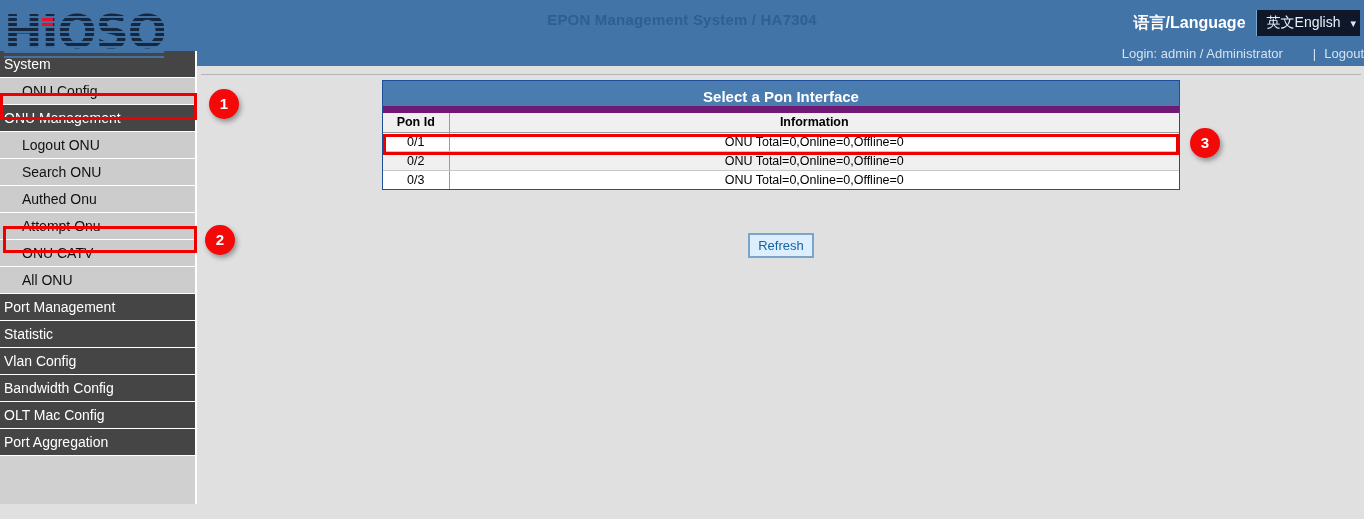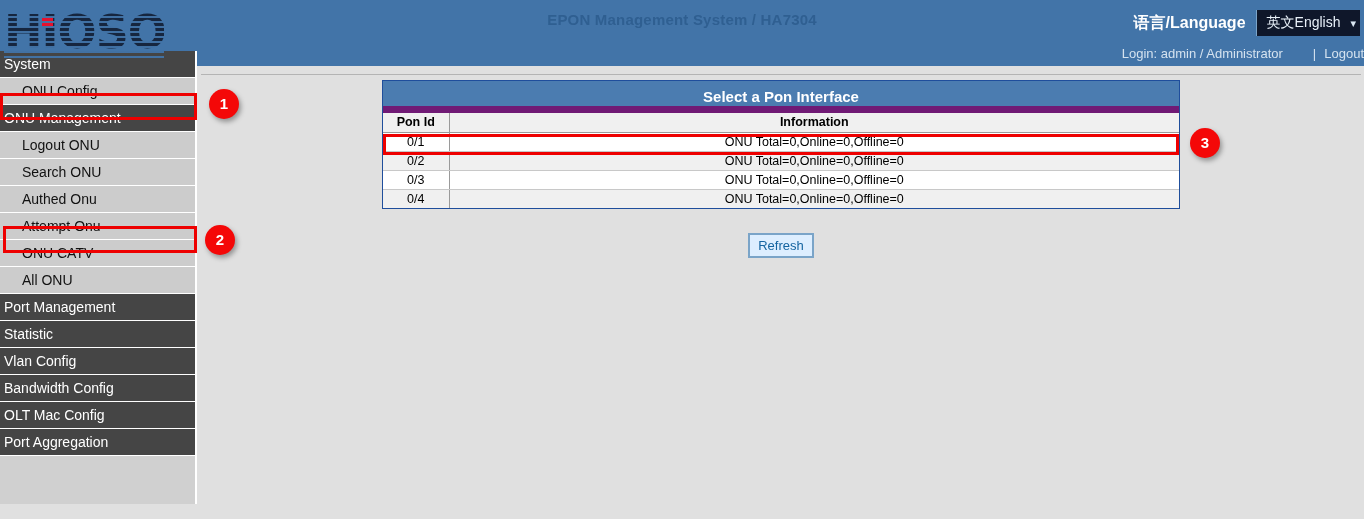--- a/index.html
+++ b/index.html
@@ -317,24 +317,20 @@
             <td class="last">ONU Total=0,Online=0,Offline=0</td>
           </tr>
           <tr class="even">
             <td class="col-ponid">0/2</td>
             <td class="last">ONU Total=0,Online=0,Offline=0</td>
           </tr>
           <tr class="odd">
             <td class="col-ponid">0/3</td>
             <td class="last">ONU Total=0,Online=0,Offline=0</td>
           </tr>
-          <tr class="even">
-            <td class="col-ponid">0/4</td>
-            <td class="last">ONU Total=0,Online=0,Offline=0</td>
-          </tr>
         </tbody>
       </table>
     </div>
 
     <div class="refresh-wrap">
       <button class="refresh-btn">Refresh</button>
     </div>
   </div>
 
   <div class="hl-box" id="hl-onu-management"></div>

